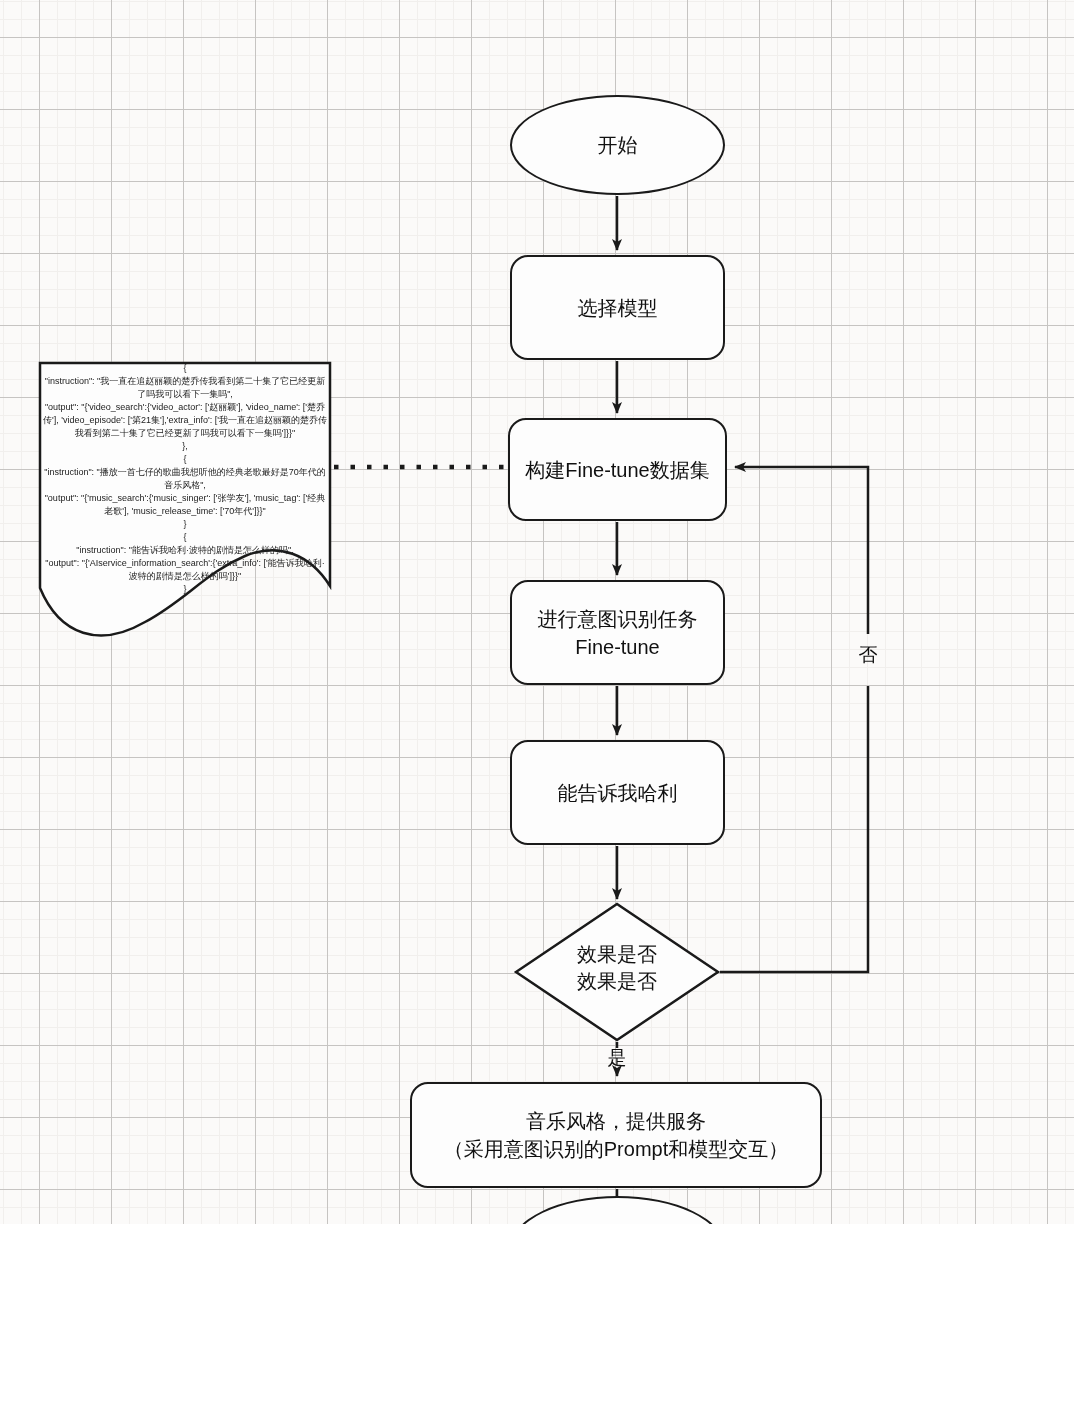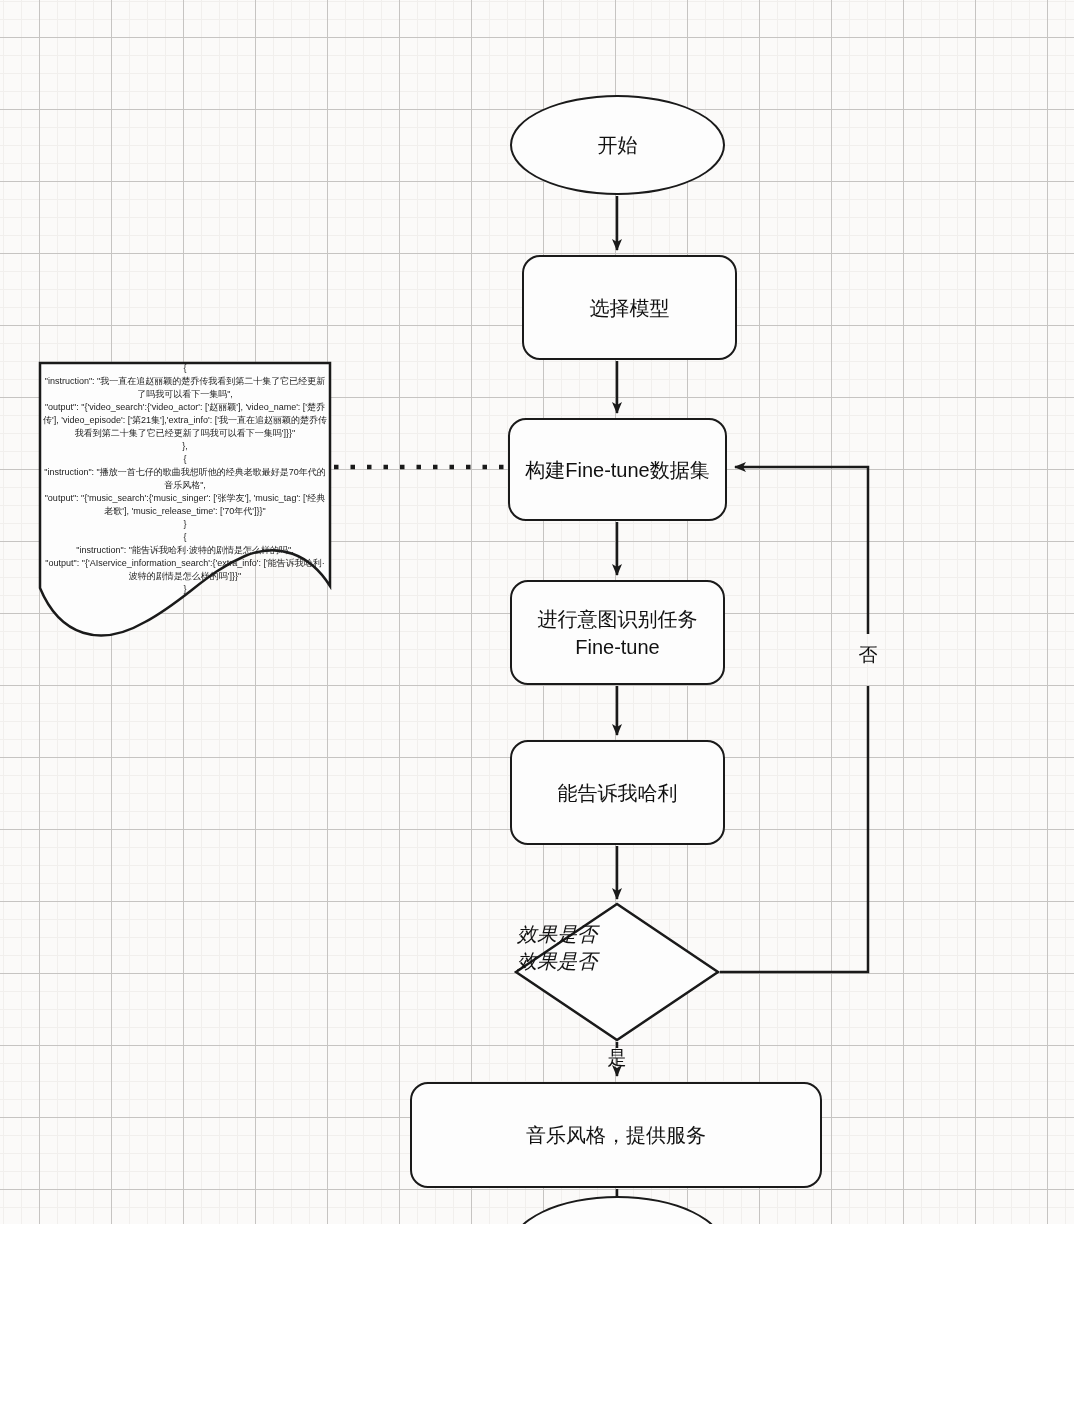--- a/index.html
+++ b/index.html
@@ -25,29 +25,29 @@
     background:#fdfdfd;
     border:2.5px solid #1a1a1a;
     display:flex;flex-direction:column;
     align-items:center;justify-content:center;
     font-size:20px;line-height:28px;
     text-align:center;
   }
   .ellipse{border-radius:50%;}
   .rounded{border-radius:18px;}
   .n-start{left:510px;top:95px;width:215px;height:100px;}
-  .n-select{left:510px;top:255px;width:215px;height:105px;margin-left:12px;}
+  .n-select{left:510px;top:255px;width:215px;height:105px;}
   .n-build{left:508px;top:418px;width:219px;height:103px;}
   .n-finetune{left:510px;top:580px;width:215px;height:105px;justify-content:center;}
   .n-eval{left:510px;top:740px;width:215px;height:105px;}
   .n-deploy{left:410px;top:1082px;width:412px;height:106px;}
   .n-end{left:510px;top:1196px;width:215px;height:105px;}
   .diamond-text{
-    position:absolute;left:517px;top:921px;width:200px;
-    font-size:20px;line-height:27px;text-align:left;font-style:italic;
+    position:absolute;left:517px;top:941px;width:200px;
+    font-size:20px;line-height:27px;text-align:center;
   }
   .edge-label{
     position:absolute;font-size:19px;line-height:22px;text-align:center;
   }
   .lbl-yes{left:600px;top:1047px;width:34px;}
   .lbl-no{left:853px;top:644px;width:30px;}
   .doc-text{
     position:absolute;left:42px;top:362px;width:286px;
     font-size:9px;line-height:13px;color:#222;
     text-align:center;white-space:nowrap;
@@ -111,20 +111,21 @@
     <span>能告诉我哈利</span>
   </div>
 
   <div class="diamond-text">
     <div>效果是否</div>
     <div>效果是否</div>
   </div>
 
   <div class="node rounded n-deploy">
     <span>音乐风格，提供服务</span>
+    <span>（采用意图识别的Prompt和模型交互）</span>
   </div>
 
   <div class="node ellipse n-end">
     <span>结束</span>
   </div>
 
   <div class="edge-label lbl-yes">是</div>
   <div class="edge-label lbl-no">否</div>
 
   <div class="doc-text">

